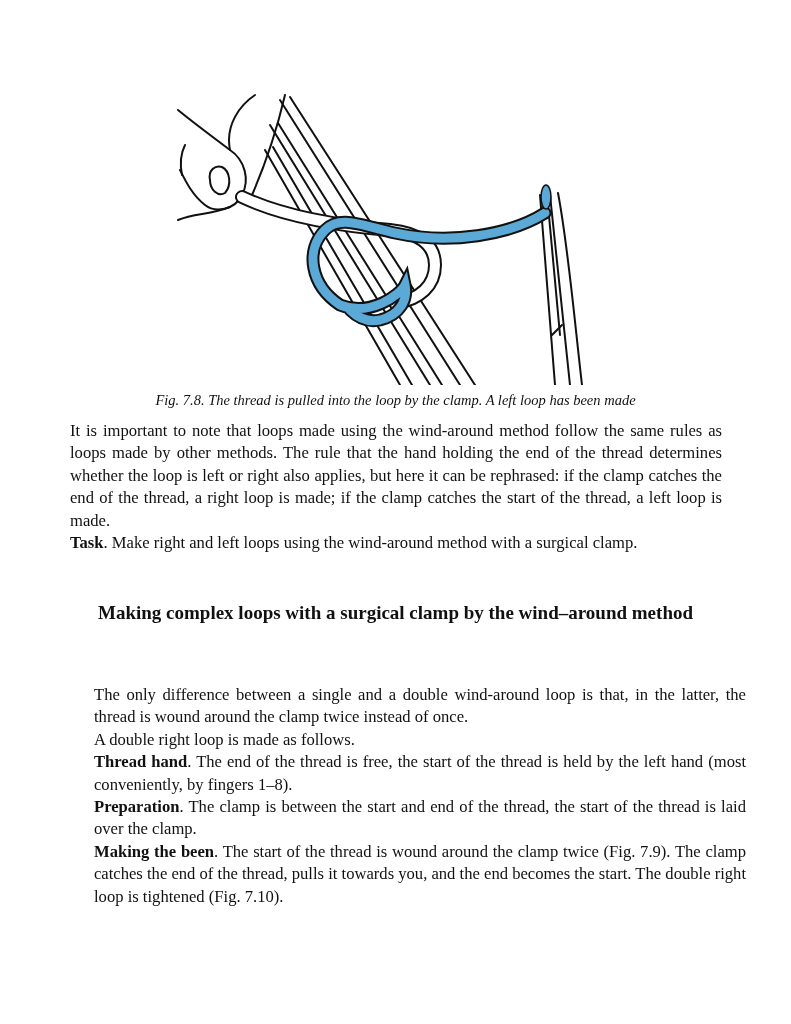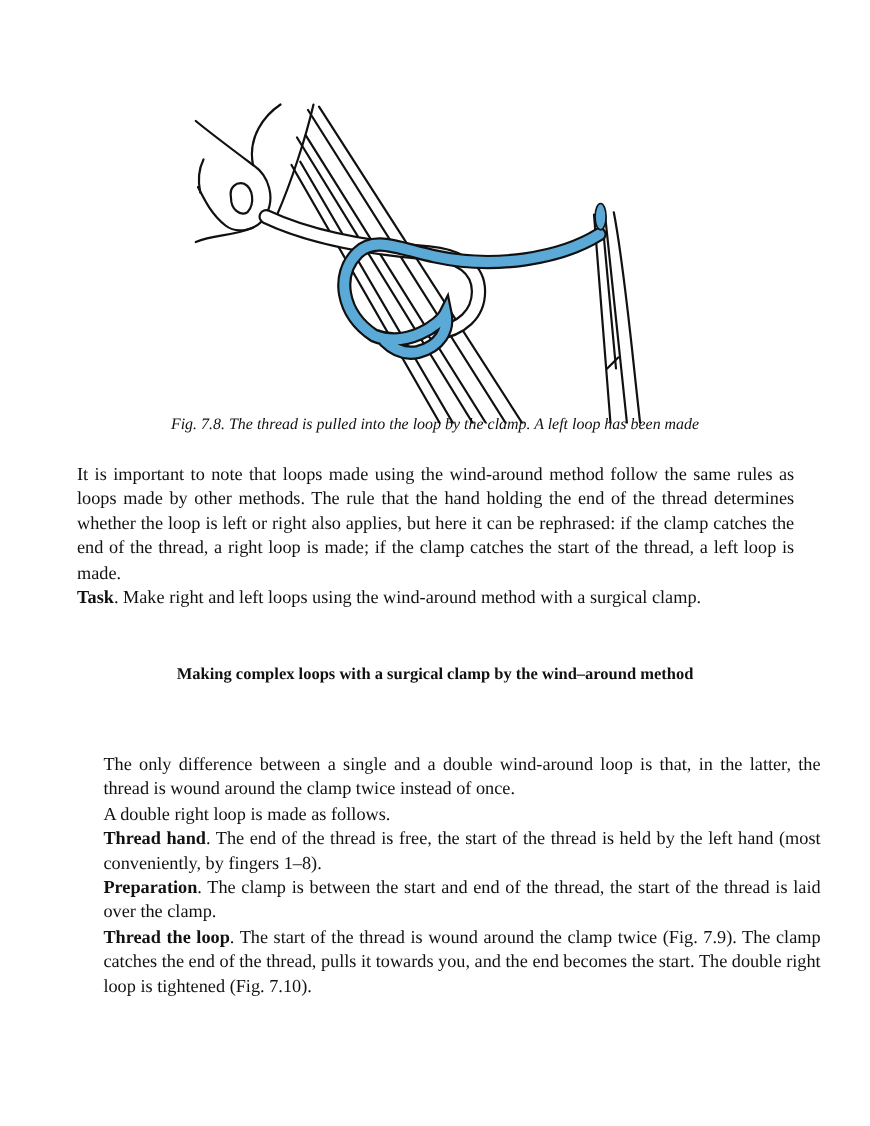--- a/index.html
+++ b/index.html
@@ -1,26 +1,26 @@
 <!DOCTYPE html>
 <html><head>
 <meta charset="utf-8">
 <style>
   html, body { margin: 0; padding: 0; background: #ffffff; }
   body { width: 791px; height: 1024px; position: relative; overflow: hidden;
          font-family: "Liberation Serif", "DejaVu Serif", serif; color: #111; }
   .figure { position: absolute; left: 130px; top: 85px; width: 500px; height: 300px; }
   .figure svg { width: 500px; height: 300px; display: block; }
-  .caption { position: absolute; left: 0; width: 791px; top: 378px; text-align: center;
+  .caption { position: absolute; left: 0; width: 791px; top: 392px; text-align: center;
              font-style: italic; font-size: 14.5px; }
   .para { position: absolute; left: 70px; width: 652px; font-size: 16.6px; line-height: 22.4px;
           text-align: justify; }
   .para b { font-weight: bold; }
   .heading { position: absolute; left: 60px; width: 671px; top: 600px; text-align: center;
-             font-weight: bold; font-size: 15px; line-height: 26px; }
+             font-weight: bold; font-size: 19px; line-height: 26px; }
 </style>
 </head>
 <body>
 
 <div class="figure">
   <svg viewBox="0 0 500 300" xmlns="http://www.w3.org/2000/svg">
     <g fill="none" stroke="#111" stroke-width="2" stroke-linecap="round" stroke-linejoin="round">
 
       <path d="M48 25 C60 35,80 50,100 65 C115 75,120 95,112 110 C105 125,85 128,75 120 C62 110,55 95,50 85"></path>
       <path d="M100 65 C95 40,110 20,125 10"></path>
@@ -60,14 +60,14 @@
   <b>Task</b><span>. Make right and left loops using the wind-around method with a surgical clamp.</span>
 </div>
 
 <div class="heading">Making complex loops with a surgical clamp by the wind–around method</div>
 
 <div class="para" style="top:684px;margin-left:24px;">
   <span>The only difference between a single and a double wind-around loop is that, in the latter, the thread is wound around the clamp twice instead of once.</span><br>
   <span>A double right loop is made as follows.</span><br>
   <b>Thread hand</b><span>. The end of the thread is free, the start of the thread is held by the left hand (most conveniently, by fingers 1–8).</span><br>
   <b>Preparation</b><span>. The clamp is between the start and end of the thread, the start of the thread is laid over the clamp.</span><br>
-  <b>Thread the loop</b><span>. The start of the thread is wound around the clamp twice (Fig. 7.9). The clamp catches the end of the thread, pulls it towards you, and the end becomes the start. The double right loop is tightened (Fig. 7.10).</span>
+  <b>Making the been</b><span>. The start of the thread is wound around the clamp twice (Fig. 7.9). The clamp catches the end of the thread, pulls it towards you, and the end becomes the start. The double right loop is tightened (Fig. 7.10).</span>
 </div>
 
 </body></html>

